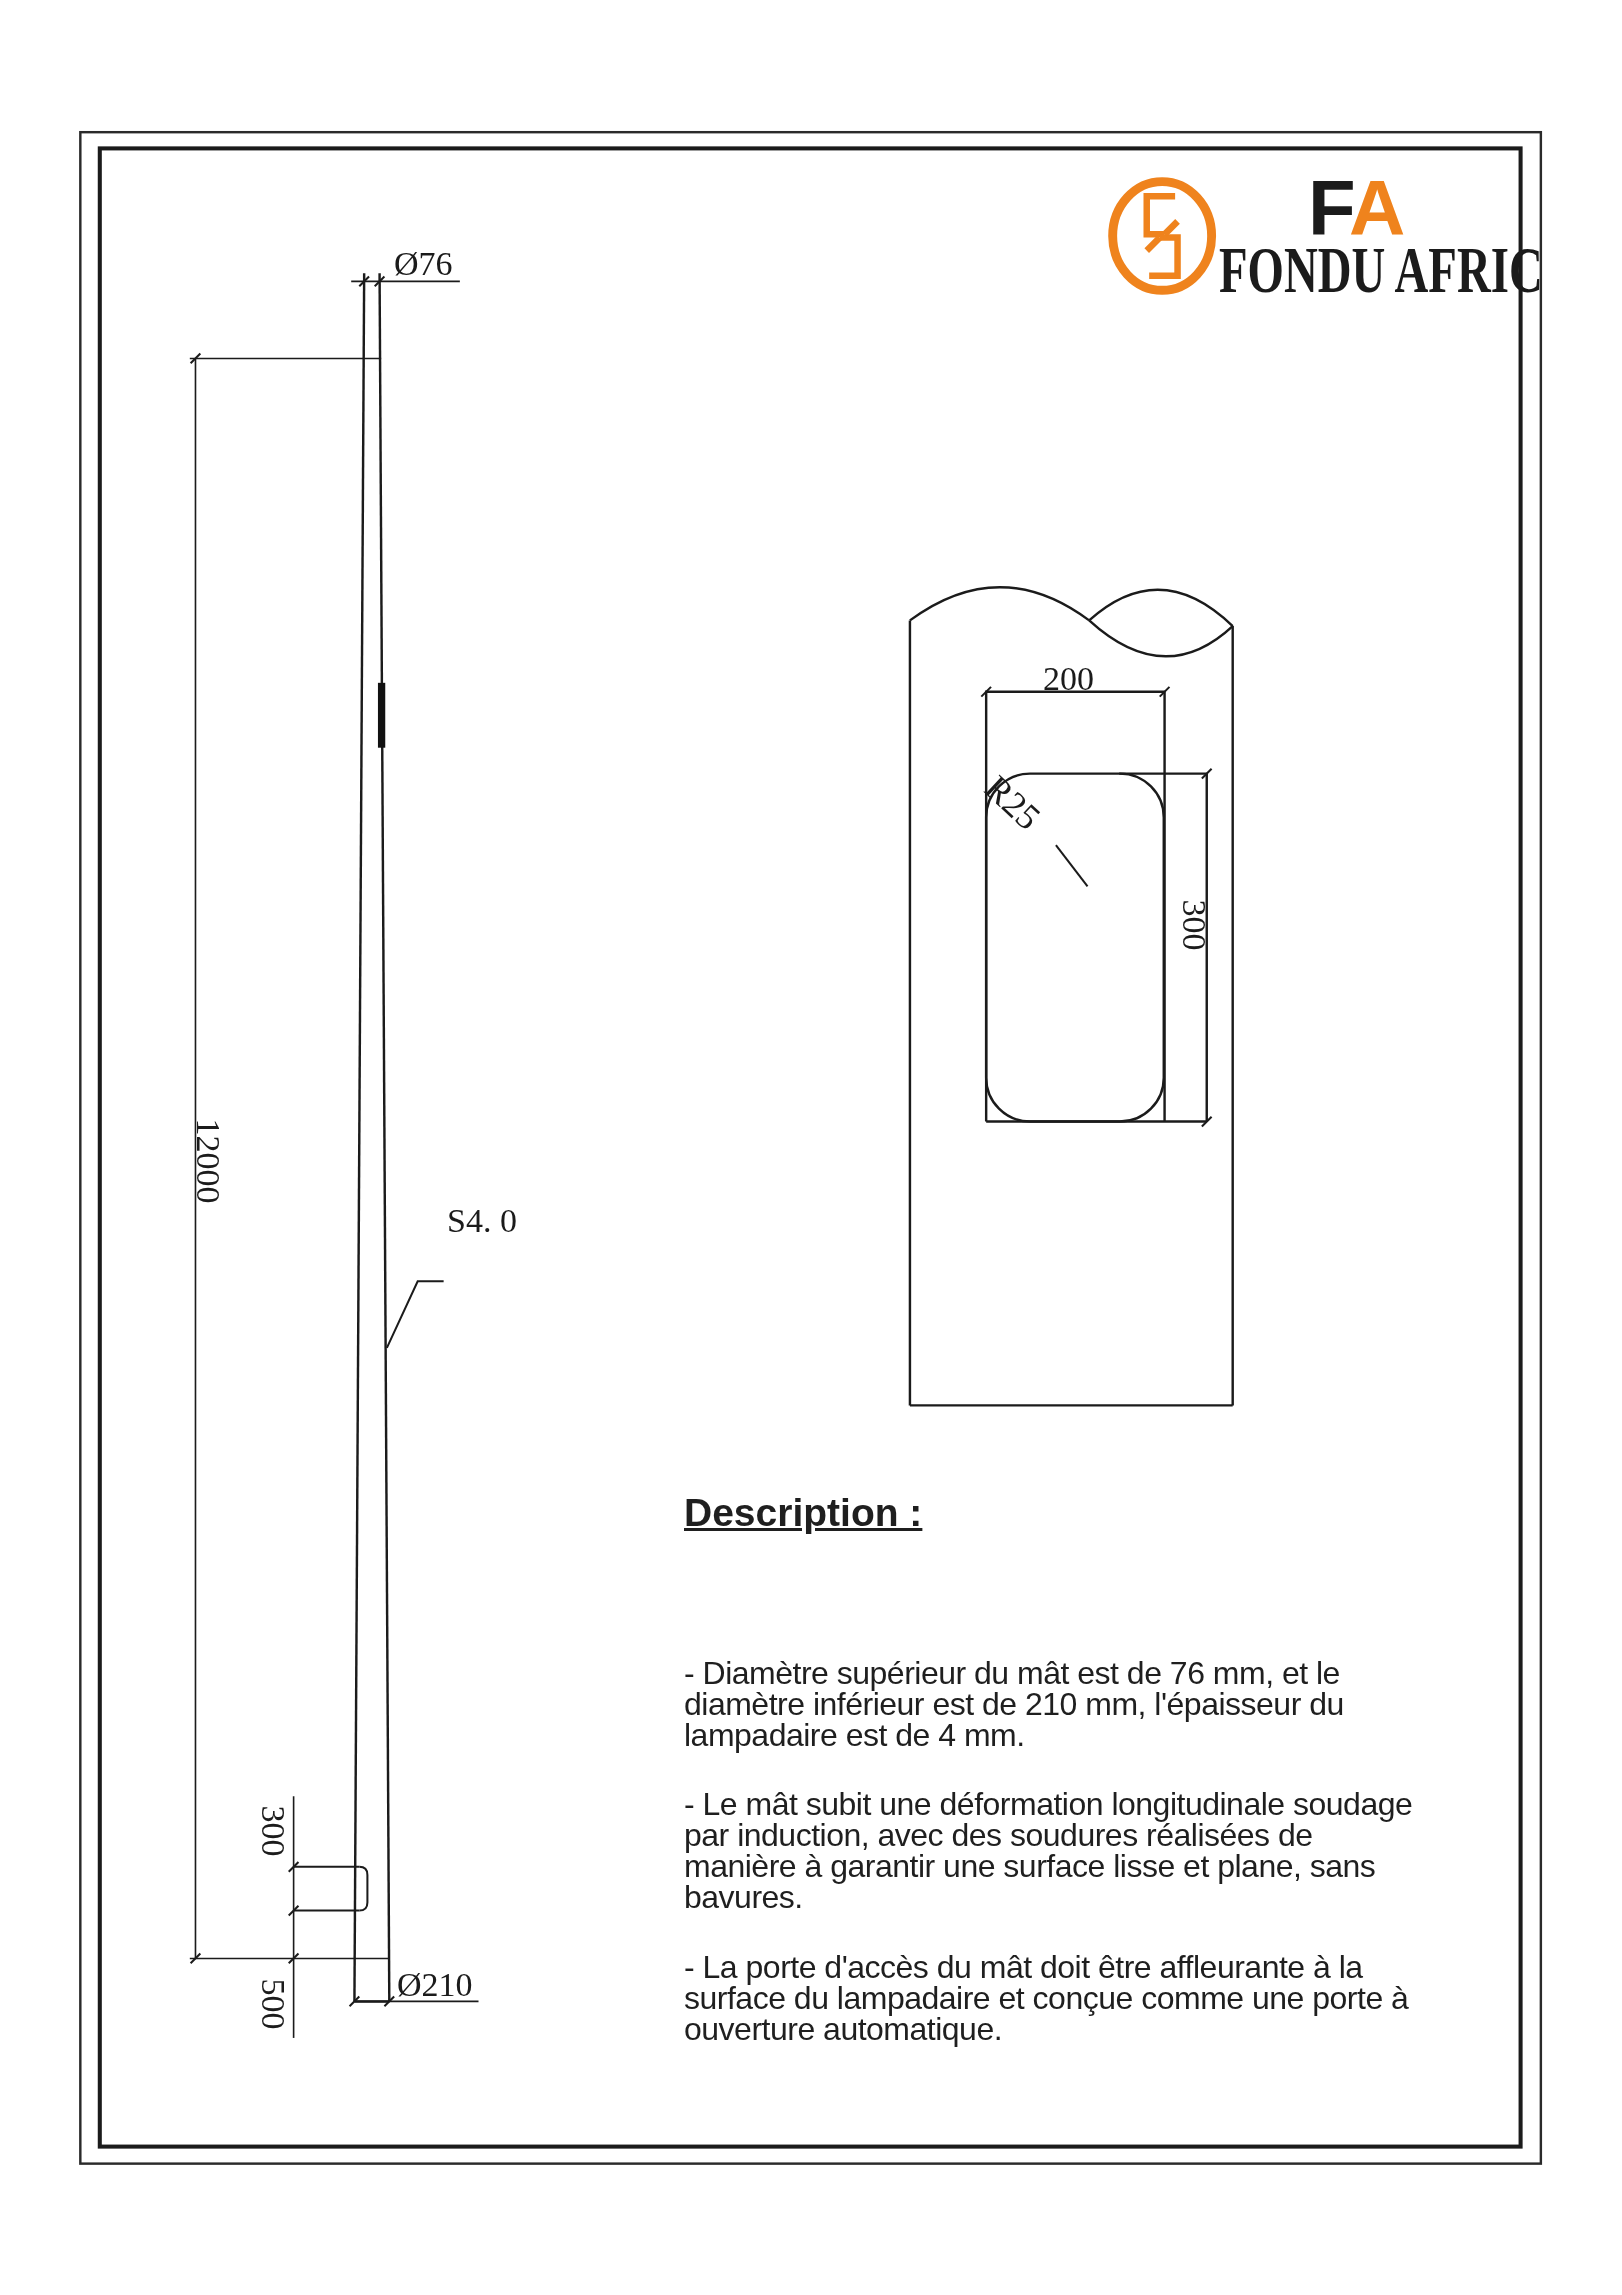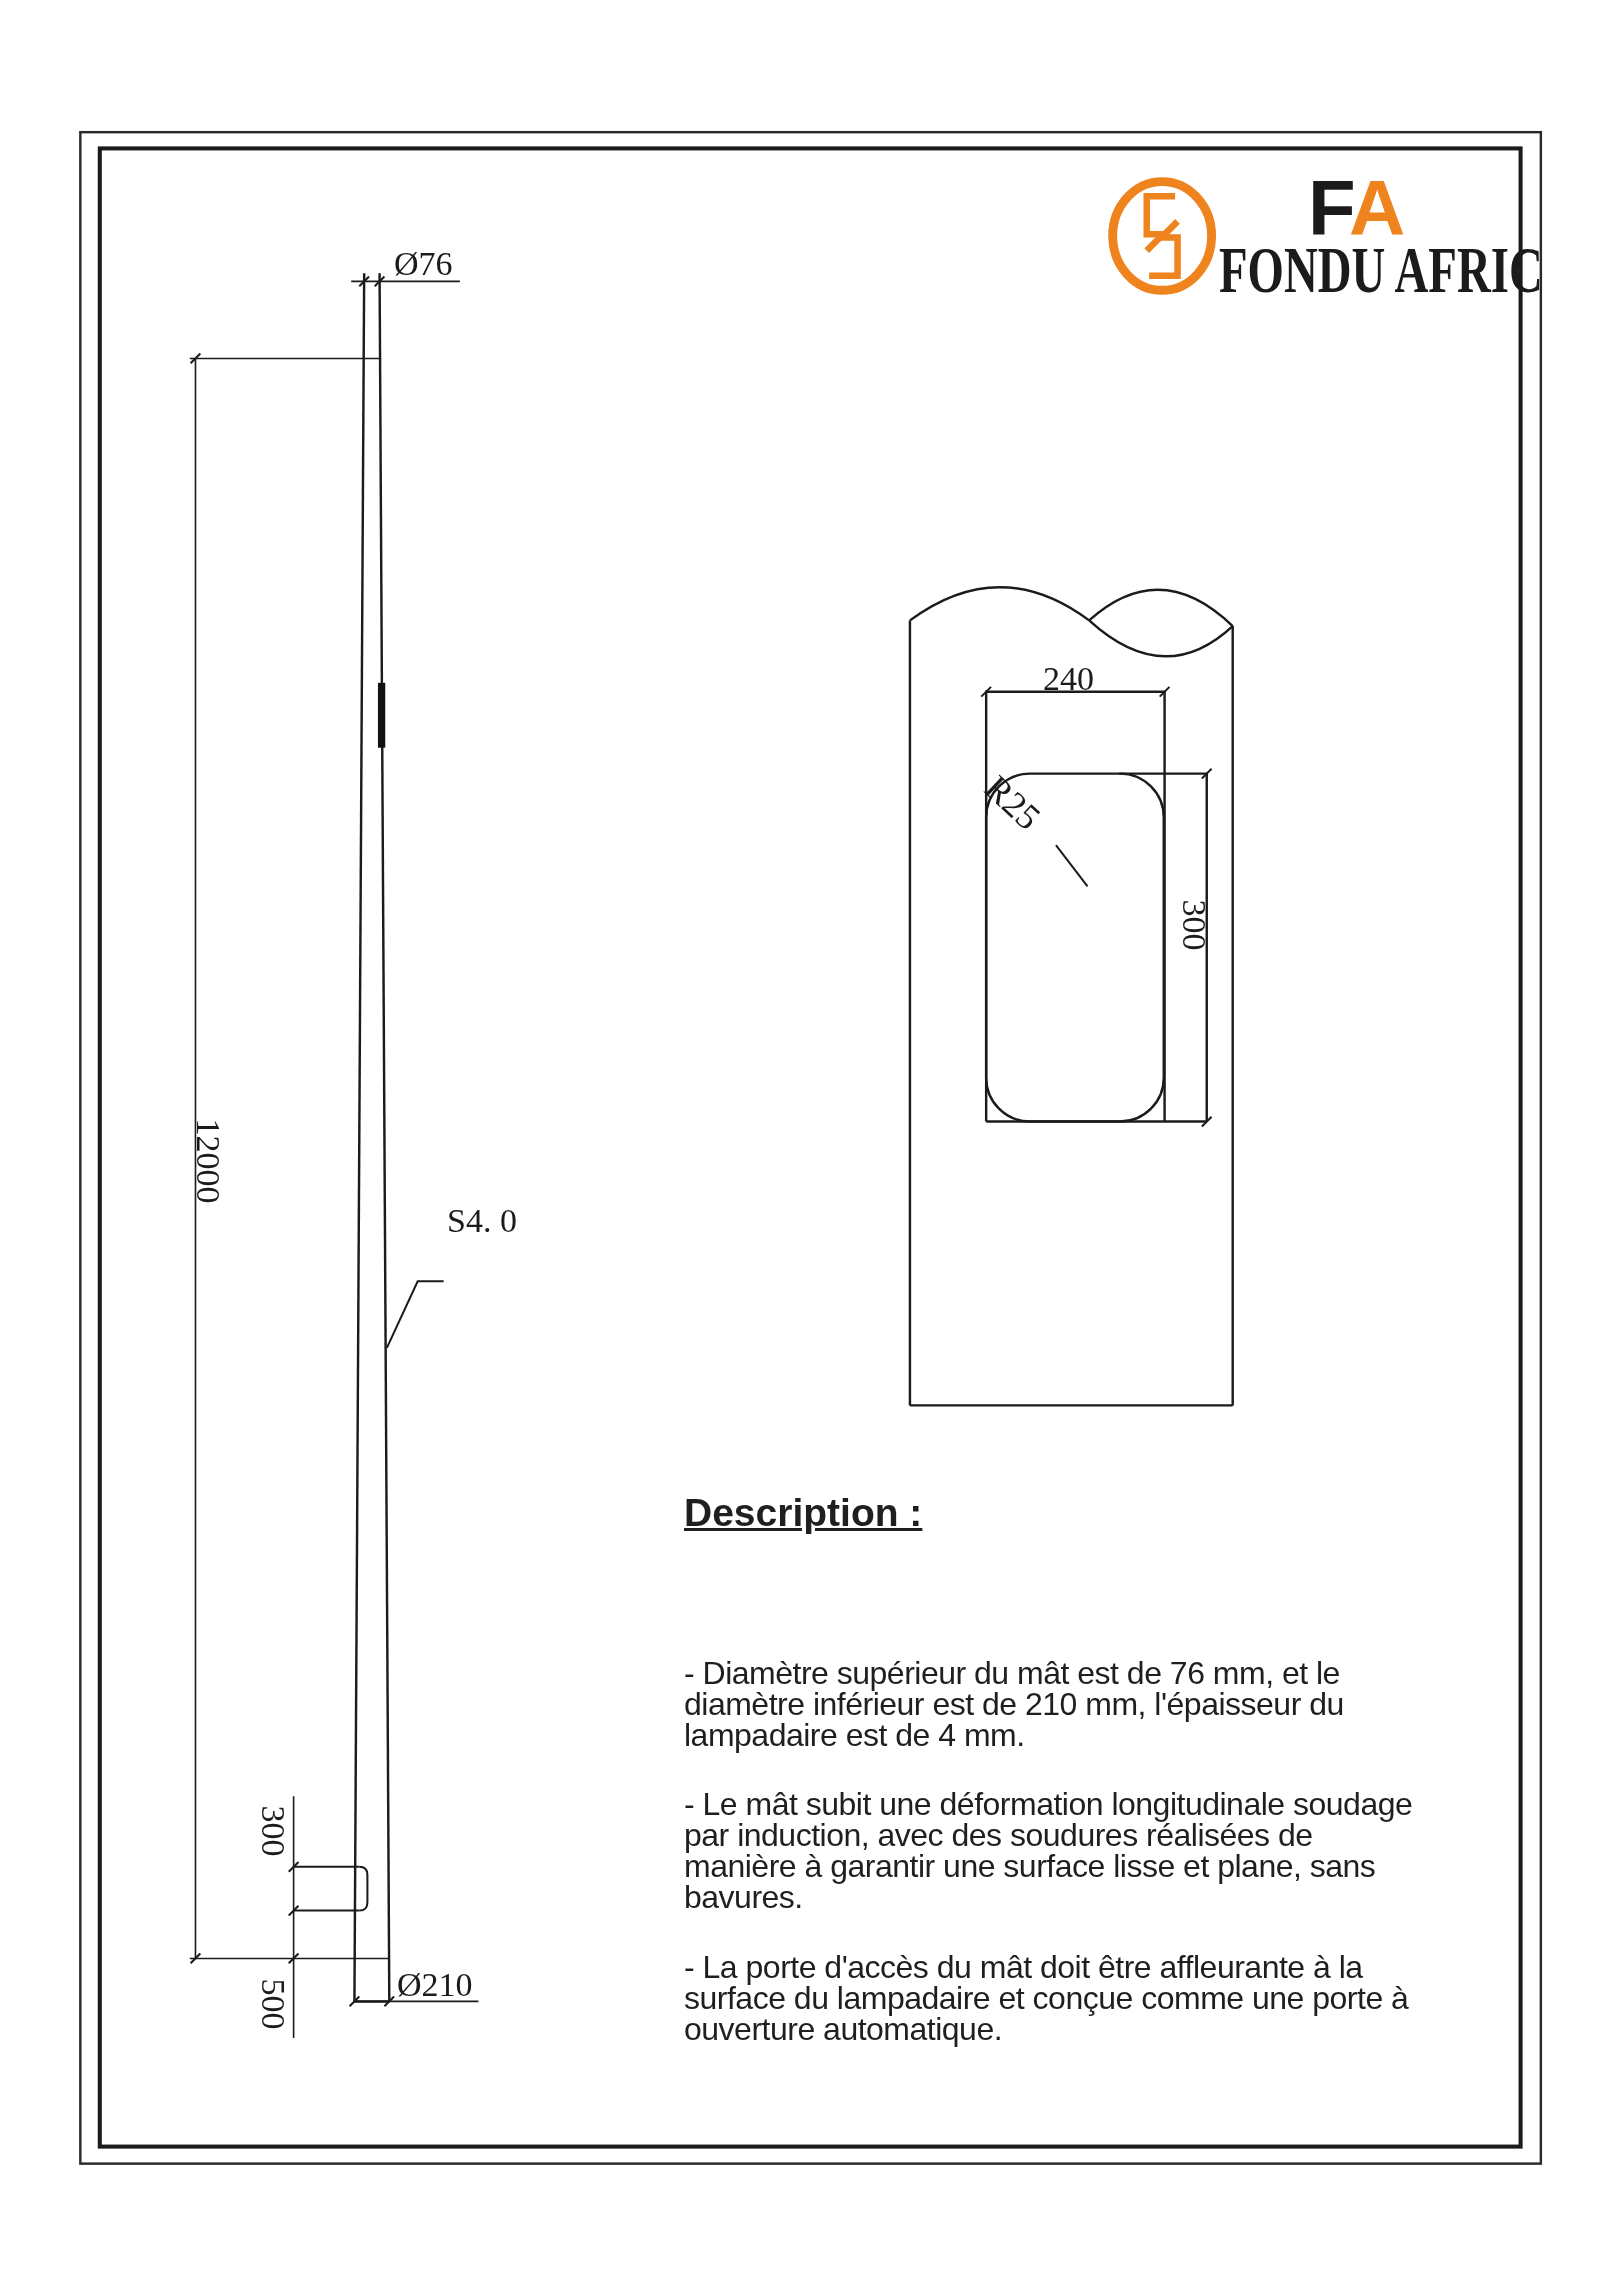--- a/index.html
+++ b/index.html
@@ -116,21 +116,21 @@
   <div class="abs brand-name" style="left:1219px;top:238px;">FONDU AFRIC</div>
 
 
   <div class="dim-label" style="left:394px;top:247px;">Ø76</div>
   <div class="dim-label rot90" style="left:208px;top:1161px;">12000</div>
   <div class="dim-label" style="left:447px;top:1204px;">S4. 0</div>
   <div class="dim-label rot90" style="left:273px;top:1831px;">300</div>
   <div class="dim-label rot90" style="left:273px;top:2004px;">500</div>
   <div class="dim-label" style="left:397px;top:1968px;text-align:right;">Ø210</div>
 
-  <div class="dim-label" style="left:1043px;top:662px;">240</div>
+  <div class="dim-label" style="left:1043px;top:662px;">200</div>
   <div class="dim-label r25" style="left:1003px;top:769px;font-size:36px;">R25</div>
   <div class="dim-label rot90" style="left:1194px;top:925px;">300</div>
 
   <div class="abs desc-heading" style="left:684px;top:1491px;text-decoration:underline;">Description :</div>
   <div class="desc-para" style="top:1658px;">
       <div class="line">- Diamètre supérieur du mât est de 76 mm, et le</div>
       <div class="line">diamètre inférieur est de 210 mm, l'épaisseur du</div>
       <div class="line">lampadaire est de 4 mm.</div>
     </div>
   <div class="desc-para" style="top:1952px;">

